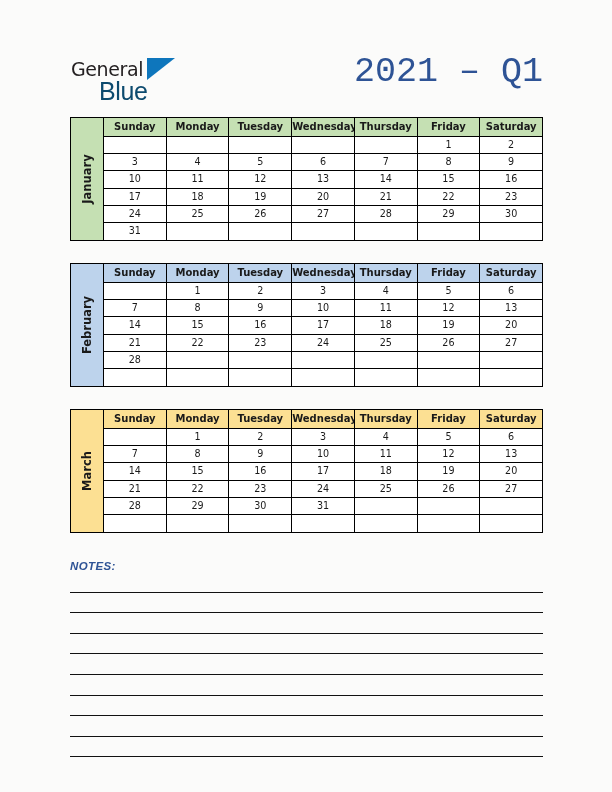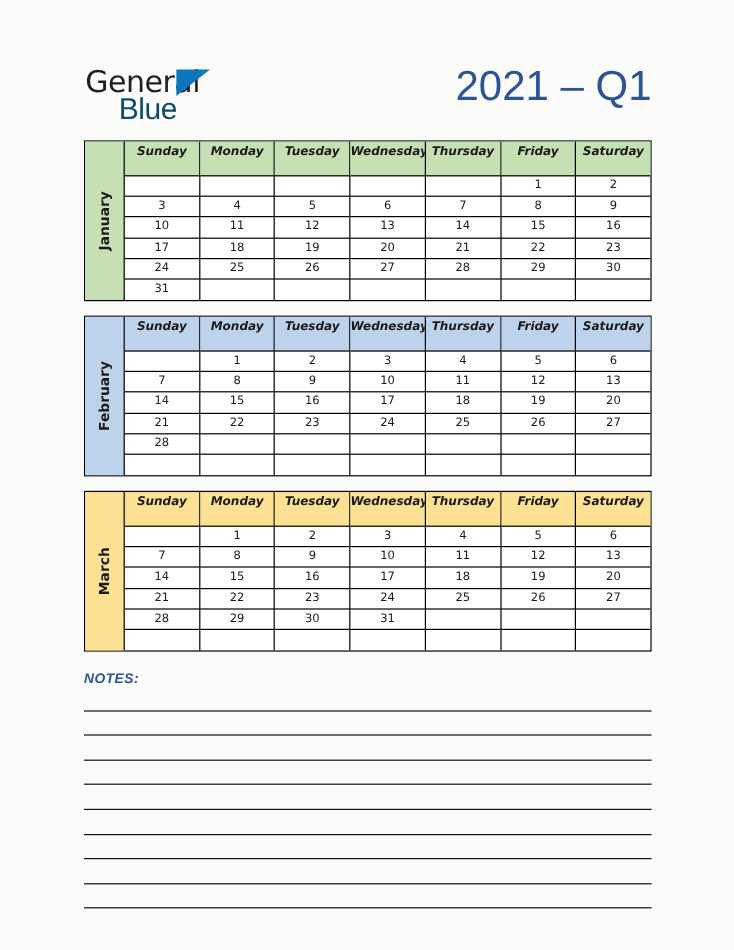--- a/index.html
+++ b/index.html
@@ -27,21 +27,21 @@
     position: absolute;
     left: 71px;
     top: 56px;
     width: 200px;
     height: 50px;
   }
   .logo-general {
     position: absolute;
     left: 0;
     top: 0;
-    font-size: 25px;
+    font-size: 19px;
     font-weight: 400;
     color: #231F20;
     letter-spacing: -0.4px;
     line-height: 26px;
     font-family: "DejaVu Sans", sans-serif;
   }
   .logo-blue {
     position: absolute;
     left: 28px;
     top: 22px;
@@ -64,21 +64,21 @@
 
   .quarter-title {
     position: absolute;
     right: 69px;
     top: 52px;
     font-size: 35px;
     font-weight: 400;
     color: #2E5395;
     letter-spacing: 0px;
     white-space: nowrap;
-    font-family: Liberation Sans, sans-serif;
+    font-family: Liberation Mono, monospace;
   }
 
   
   .month-block {
     position: absolute;
     left: 70px;
     width: 473px;
     border: 1px solid #000000;
     box-sizing: border-box;
     background: #FFFFFF;
@@ -110,22 +110,21 @@
   .month-grid {
     flex: 1 1 auto;
     display: flex;
     flex-direction: column;
   }
   .grid-row {
     display: flex;
     height: 17.2px;
   }
   .grid-row.header-row {
-    height: 29px;
-    font-style: italic;
+    height: 19px;
   }
   .grid-cell {
     flex: 1 1 0;
     box-sizing: border-box;
     border-right: 1px solid #000000;
     border-bottom: 1px solid #000000;
     text-align: center;
     font-size: 9.6px;
     color: #1A1A1A;
     line-height: 16.2px;

